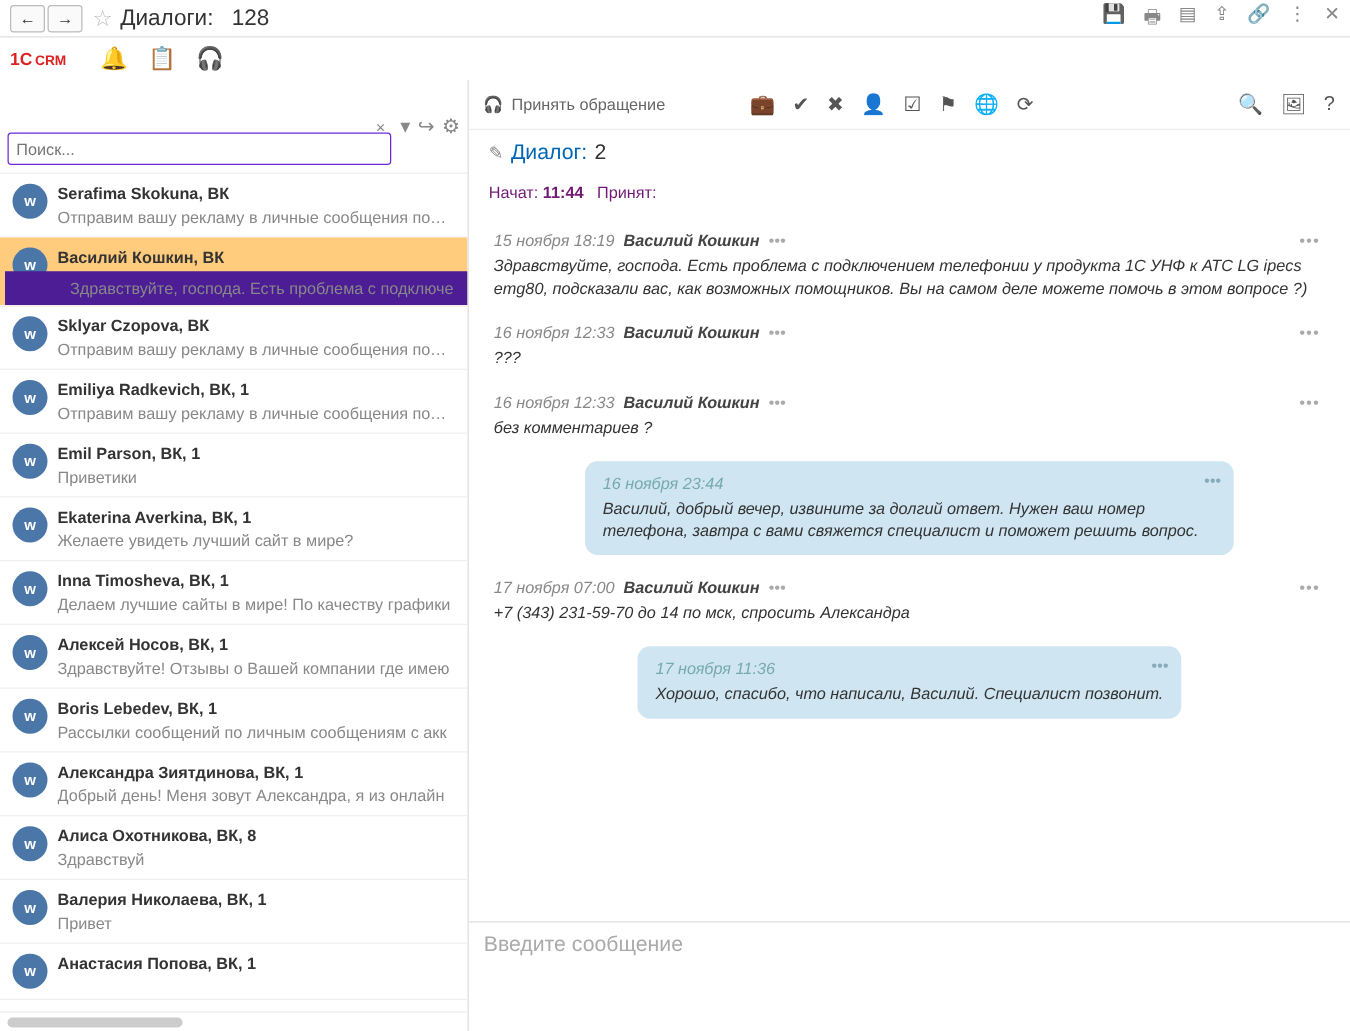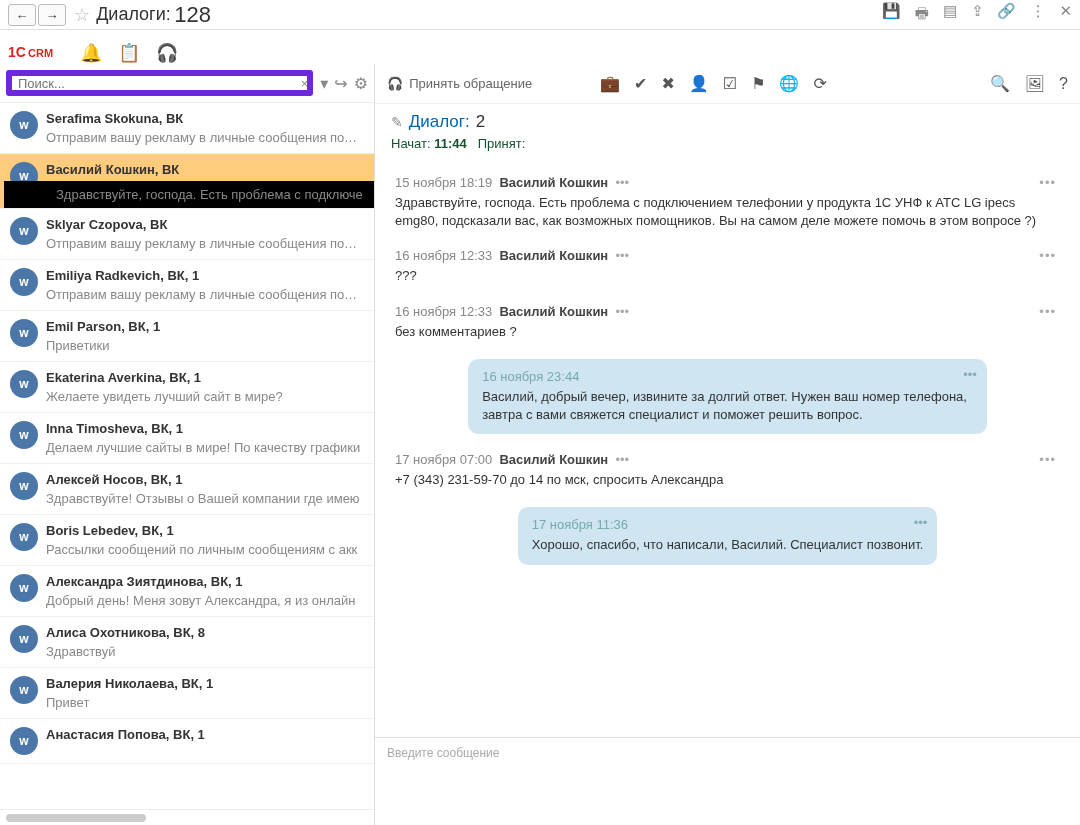--- a/index.html
+++ b/index.html
@@ -1,66 +1,66 @@
 <!DOCTYPE html>
 <html><head>
 <meta charset="utf-8">
 <style>
 *{box-sizing:border-box;margin:0;padding:0;font-family:Arial,sans-serif;}
 body{background:#fff;width:1080px;height:825px;overflow:hidden;font-size:13px;color:#333;}
 .titlebar{height:30px;display:flex;align-items:center;padding:0 8px;border-bottom:1px solid #e0e0e0;}
 .titlebar .nav-btn{width:28px;height:22px;border:1px solid #bbb;border-radius:3px;background:#fafafa;display:flex;align-items:center;justify-content:center;margin-right:2px;cursor:pointer;}
 .titlebar .star{margin:0 6px;color:#bbb;font-size:18px;}
 .titlebar .title{font-size:18px;color:#333;}
-.titlebar .title-num{font-size:22px;}
+.titlebar .title-num{font-size:18px;margin-left:11px;}
 .titlebar .right-icons{margin-left:auto;display:flex;gap:14px;color:#888;}
 .titlebar .right-icons span{cursor:pointer;font-size:15px;}
-.app-toolbar{height:34px;display:flex;align-items:flex-end;padding:0 8px;gap:16px;}
+.app-toolbar{height:34px;display:flex;align-items:center;padding:0 8px;gap:16px;}
 .logo{width:56px;height:24px;display:flex;align-items:center;}
 .app-toolbar .tool-icon{font-size:18px;color:#888;cursor:pointer;}
 .app-toolbar .tool-icon.blue{color:#1976d2;}
 .main{display:flex;height:calc(100% - 64px);}
 .left{width:375px;border-right:1px solid #ddd;display:flex;flex-direction:column;position:relative;}
 .search-row{display:flex;align-items:center;padding:6px;gap:6px;border-bottom:1px solid #eee;}
-.search-input{flex:1;height:26px;border:6px solid #6d28d9;border-radius:3px;padding:0 6px;font-size:13px;}
+.search-input{flex:1;height:26px;border:1px solid #6d28d9;border-radius:3px;padding:0 6px;font-size:13px;margin-top:36px;}
 .search-clear{position:relative;margin-left:-24px;cursor:pointer;color:#888;padding:0 6px;}
 .search-row .sb-icon{color:#888;font-size:16px;cursor:pointer;}
 .dialog-list{flex:1;overflow-y:auto;}
 .dlg-item{display:flex;padding:8px 10px;border-bottom:1px solid #f0f0f0;cursor:pointer;}
 .dlg-item.selected{background:#ffcb7d;}
-.dlg-item.selected .preview{background:#000000;margin:4px -10px -8px -42px;padding:6px 10px 6px 52px;}
+.dlg-item.selected .preview{background:#4c1d95;margin:4px -10px -8px -42px;padding:6px 10px 6px 52px;}
 .vk-ava{width:28px;height:28px;border-radius:50%;background:#4a76a8;color:#fff;display:flex;align-items:center;justify-content:center;font-size:12px;font-weight:bold;flex-shrink:0;margin-right:8px;}
 .dlg-body{flex:1;min-width:0;}
 .dlg-name{font-weight:bold;font-size:13px;color:#333;margin-bottom:4px;}
 .preview{color:#888;font-size:13px;white-space:nowrap;overflow:hidden;text-overflow:ellipsis;}
 .left-hscroll{height:16px;border-top:1px solid #eee;display:flex;align-items:center;}
 .left-hscroll .thumb{width:140px;height:8px;background:#ccc;border-radius:4px;margin-left:6px;}
 .right{flex:1;display:flex;flex-direction:column;}
 .chat-toolbar{height:40px;display:flex;align-items:center;padding:0 12px;gap:14px;border-bottom:1px solid #eee;}
 .accept-btn{display:flex;align-items:center;gap:6px;color:#666;cursor:pointer;}
 .chat-toolbar .ct-icon{color:#555;font-size:16px;cursor:pointer;}
 .chat-toolbar .spacer{flex:1;}
 .dialog-header{padding:8px 16px;}
 .dlg-title-row{display:flex;align-items:center;gap:6px;font-size:17px;}
 .dlg-title-row .pencil{color:#888;font-size:14px;}
 .dlg-title-row .lbl{color:#0066b3;}
-.dlg-meta{color:#14532d;font-size:13px;margin-top:4px;}
-.messages{flex:1;overflow-y:auto;padding:16px 20px 8px 20px;}
+.dlg-meta{color:#701a75;font-size:13px;margin-top:14px;}
+.messages{flex:1;overflow-y:auto;padding:16px 20px 8px 20px;font-style:italic;}
 .msg-in,.msg-out{margin-bottom:18px;position:relative;}
 .msg-in .hdr{color:#888;font-size:13px;margin-bottom:4px;}
 .msg-in .hdr .author{font-weight:bold;color:#444;}
 .msg-in .text{color:#333;font-size:13px;line-height:1.4;}
 .msg-dots{position:absolute;right:4px;top:0;color:#aaa;cursor:pointer;letter-spacing:1px;}
 .msg-out{display:flex;justify-content:center;}
 .bubble{background:#cfe6f2;border-radius:10px;padding:10px 14px;max-width:78%;position:relative;}
 .bubble .time{color:#7aa;font-size:13px;margin-bottom:4px;}
 .bubble .text{color:#333;font-size:13px;line-height:1.4;}
 .bubble .bdots{position:absolute;right:10px;top:8px;color:#8ab;cursor:pointer;}
 .compose{border-top:1px solid #ddd;padding:8px 12px;}
-.compose textarea{width:100%;height:68px;border:none;resize:none;font-size:12px;color:#333;outline:none;}
+.compose textarea{width:100%;height:68px;border:none;resize:none;font-size:17px;color:#333;outline:none;}
 .compose textarea::placeholder{color:#aaa;}
 .send-row{display:flex;align-items:center;gap:14px;padding:0 12px 8px 12px;}
 .send-btn{background:linear-gradient(#3a9bf5,#1a7be0);color:#fff;border:none;border-radius:14px;padding:6px 18px;font-size:13px;cursor:pointer;}
 .send-row .attach{color:#888;font-size:16px;cursor:pointer;}
 svg{display:block;}
 </style>
 </head>
 <body>
 
 <div class="titlebar">

